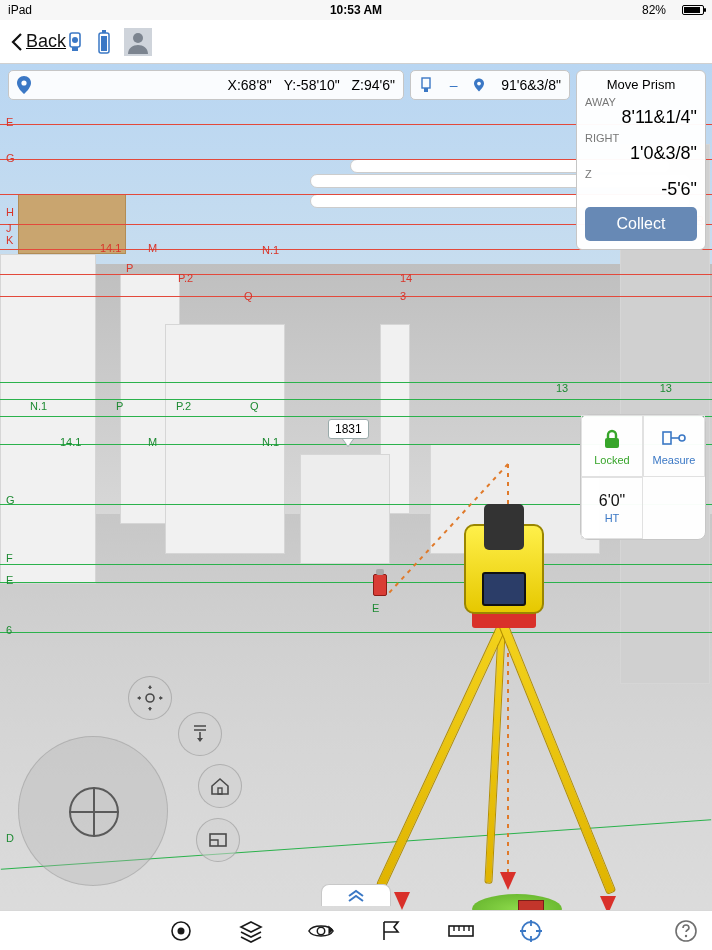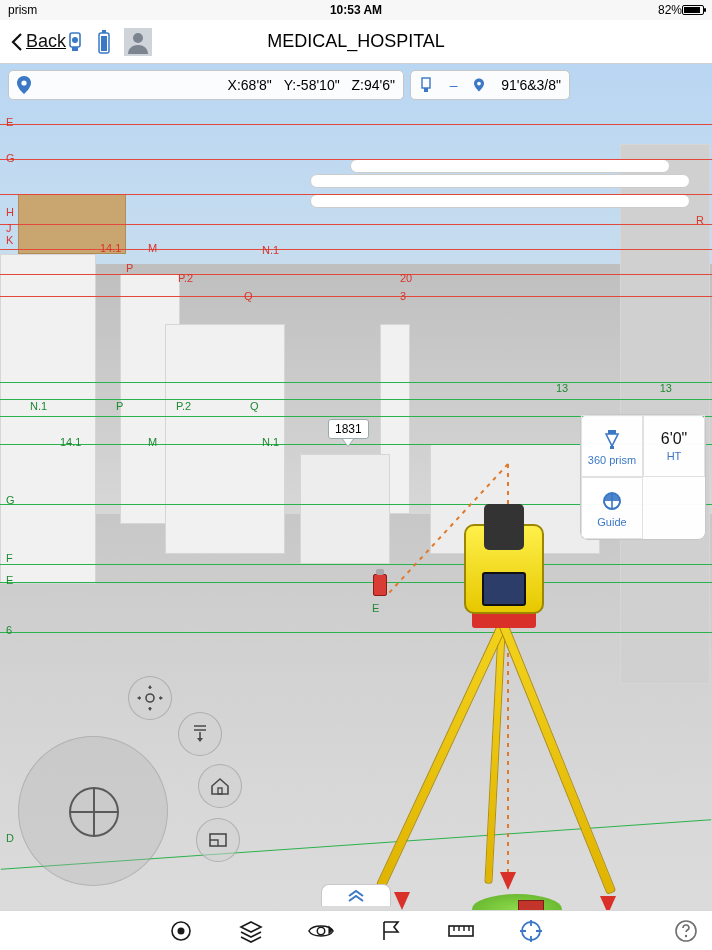--- a/index.html
+++ b/index.html
@@ -3,21 +3,21 @@
 <meta charset="utf-8">
 <style>
   * { margin: 0; padding: 0; box-sizing: border-box; font-family: -apple-system, "Helvetica Neue", Arial, sans-serif; }
   html, body { width: 712px; height: 950px; overflow: hidden; background: #fff; }
 
   .status-bar {
     height: 20px; display: flex; justify-content: space-between; align-items: center;
     font-size: 12px; padding: 0 8px; background: #f7f7f7; color: #000;
   }
   .status-bar .center { position: absolute; left: 50%; transform: translateX(-50%); font-weight: 600; }
-  .status-bar .right { display: flex; align-items: center; gap: 0; }
+  .status-bar .right { display: flex; align-items: center; gap: 16px; }
   .battery-icon { width: 22px; height: 10px; border: 1px solid #000; border-radius: 2px; position: relative; }
   .battery-icon::after { content:""; position:absolute; right:-3px; top:2px; width:2px; height:4px; background:#000; border-radius:1px; }
   .battery-fill { position:absolute; left:1px; top:1px; bottom:1px; width: 80%; background:#000; }
 
   .title-bar {
     height: 44px; display: flex; align-items: center; justify-content: flex-start;
     padding: 0 10px; background: #fff; border-bottom: 1px solid #d0d0d0; text-decoration: underline;
   }
   .title-bar .left { display: flex; align-items: center; color: #111; font-size: 18px; gap: 2px; cursor: pointer; }
   .title-bar .title { position: absolute; left: 50%; transform: translateX(-50%); font-size: 18px; }
@@ -131,38 +131,37 @@
   .bottom-bar .t.active{color:#3b78c5;}
   .bottom-bar .help{position:absolute; right:12px; color:#6f6f6f;}
 
   
   svg{display:block;}
 </style>
 </head>
 <body>
 
 <div class="status-bar">
-  <span>prism</span>
+  <span>iPad</span>
   <span class="center">10:53 AM</span>
   <span class="right">
     <span>82%</span>
     <span class="battery-icon">
         <span class="battery-fill"></span>
       </span>
   </span>
 </div>
 
 <div class="title-bar">
   <div class="left">
     <svg width="14" height="20" viewBox="0 0 14 20">
         <polyline points="11,2 3,10 11,18" fill="none" stroke="#111" stroke-width="2.2"></polyline>
       </svg>
     <span>Back</span>
   </div>
-  <div class="title">MEDICAL_HOSPITAL</div>
   <div class="right-icons">
     <span class="ic">
       <svg width="18" height="26" viewBox="0 0 18 26">
           <rect x="4" y="4" width="10" height="14" rx="2" fill="none" stroke="#3b78c5" stroke-width="1.6"></rect>
           <circle cx="9" cy="11" r="3" fill="#3b78c5"></circle>
           <rect x="6" y="18" width="6" height="4" fill="#3b78c5"></rect>
         </svg>
     </span>
     <span class="ic">
       <svg width="12" height="24" viewBox="0 0 12 24">
@@ -217,21 +216,21 @@
   <span class="lbl red" style="top:88px; left:6px;">G</span>
   <span class="lbl red" style="top:142px; left:6px;">H</span>
   <span class="lbl red" style="top:158px; left:6px;">J</span>
   <span class="lbl red" style="top:170px; left:6px;">K</span>
   <span class="lbl red" style="top:178px; left:100px;">14.1</span>
   <span class="lbl red" style="top:178px; left:148px;">M</span>
   <span class="lbl red" style="top:180px; left:262px;">N.1</span>
   <span class="lbl red" style="top:198px; left:126px;">P</span>
   <span class="lbl red" style="top:208px; left:178px;">P.2</span>
   <span class="lbl red" style="top:226px; left:244px;">Q</span>
-  <span class="lbl red" style="top:208px; left:400px;">20</span>
+  <span class="lbl red" style="top:208px; left:400px;">14</span>
   <span class="lbl red" style="top:226px; left:400px;">3</span>
   <span class="lbl red" style="top:150px; right:8px;">R</span>
 
   <span class="lbl grn" style="top:336px; left:30px;">N.1</span>
   <span class="lbl grn" style="top:336px; left:116px;">P</span>
   <span class="lbl grn" style="top:336px; left:176px;">P.2</span>
   <span class="lbl grn" style="top:336px; left:250px;">Q</span>
   <span class="lbl grn" style="top:318px; left:556px;">13</span>
   <span class="lbl grn" style="top:318px; right:40px;">13</span>
   <span class="lbl grn" style="top:372px; left:60px;">14.1</span>
@@ -304,45 +303,54 @@
       <span class="ic">
         <svg width="10" height="14" viewBox="0 0 14 18">
             <path d="M7 0C3 0 0 3 0 7c0 5 7 11 7 11s7-6 7-11c0-4-3-7-7-7z" fill="#3b78c5"></path>
             <circle cx="7" cy="7" r="2.6" fill="#fff"></circle>
           </svg>
       </span>
       <span class="coord-val">91'6&amp;3/8"</span>
     </div>
   </div>
 
+  <div class="prism-panel">
+    <h4>Move Prism</h4>
+    <div class="k">AWAY</div>
+    <div class="v">8'11&amp;1/4"</div>
+    <div class="k">RIGHT</div>
+    <div class="v">1'0&amp;3/8"</div>
+    <div class="k">Z</div>
+    <div class="v">-5'6"</div>
+    <div class="collect-btn">Collect</div>
+  </div>
 
   <div class="tool-grid">
     <div class="tool-cell">
-      <span class="ic">
+      <span class="ic green">
           <svg width="22" height="22" viewBox="0 0 22 22">
-            <rect x="7" y="2" width="8" height="4" fill="#3b78c5"></rect>
-            <path d="M5 6l6 12 6-12z" fill="none" stroke="#3b78c5" stroke-width="1.6"></path>
-            <rect x="9" y="18" width="4" height="3" fill="#3b78c5"></rect>
+            <rect x="4" y="10" width="14" height="10" rx="2" fill="#37a52a"></rect>
+            <path d="M7 10V7a4 4 0 018 0v3" fill="none" stroke="#37a52a" stroke-width="2.4"></path>
           </svg>
         </span>
-      <span class="txt">360 prism</span>
+      <span class="txt" style="color:#37a52a;">Locked</span>
+    </div>
+    <div class="tool-cell">
+      <span class="ic">
+          <svg width="26" height="22" viewBox="0 0 26 22">
+            <rect x="2" y="4" width="8" height="12" fill="none" stroke="#3b78c5" stroke-width="1.6"></rect>
+            <circle cx="21" cy="10" r="3" fill="none" stroke="#3b78c5" stroke-width="1.6"></circle>
+            <line x1="10" y1="10" x2="18" y2="10" stroke="#3b78c5" stroke-width="1.6"></line>
+          </svg>
+        </span>
+      <span class="txt">Measure</span>
     </div>
     <div class="tool-cell">
       <span class="big">6'0"</span>
       <span class="txt">HT</span>
-    </div>
-    <div class="tool-cell">
-      <span class="ic">
-          <svg width="22" height="22" viewBox="0 0 22 22">
-            <circle cx="11" cy="11" r="8" fill="none" stroke="#3b78c5" stroke-width="1.8"></circle>
-            <path d="M11 3v16M3 11a8 8 0 0016 0" fill="none" stroke="#3b78c5" stroke-width="1.6"></path>
-            <path d="M3 11a8 8 0 0116 0" fill="#3b78c5" opacity="0.9"></path>
-          </svg>
-        </span>
-      <span class="txt">Guide</span>
     </div>
   </div>
 
   <div class="nav-cluster">
     <div class="small-btn b1">
       <svg width="26" height="26" viewBox="0 0 26 26">
           <circle cx="13" cy="13" r="4" fill="none" stroke="#4a4a4a" stroke-width="1.6"></circle>
           <path d="M13 4v-2M13 24v-2M4 13h-2M24 13h-2" stroke="#4a4a4a" stroke-width="1.6"></path>
           <polygon points="13,0 11,3 15,3" fill="#4a4a4a"></polygon>
           <polygon points="13,26 11,23 15,23" fill="#4a4a4a"></polygon>

